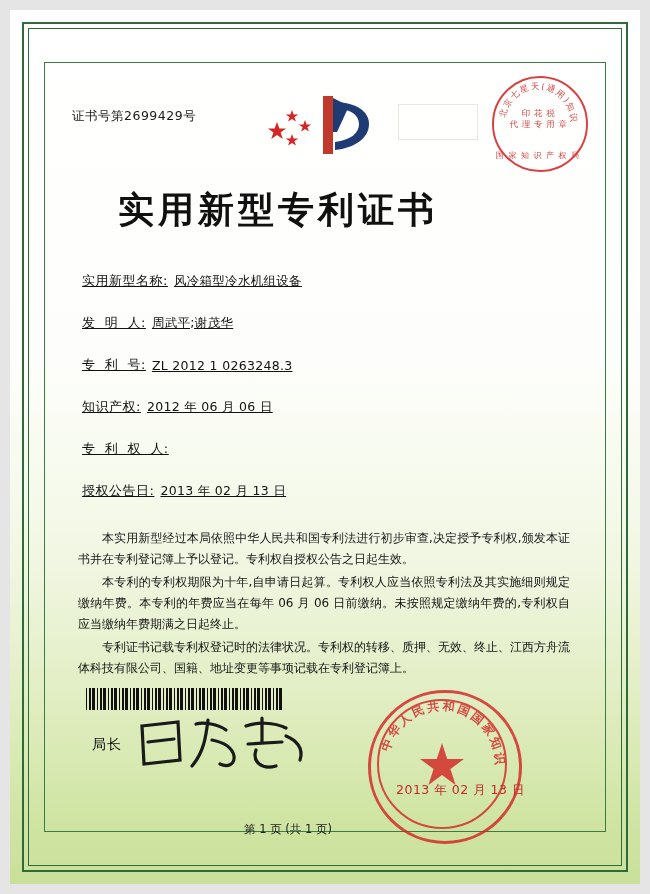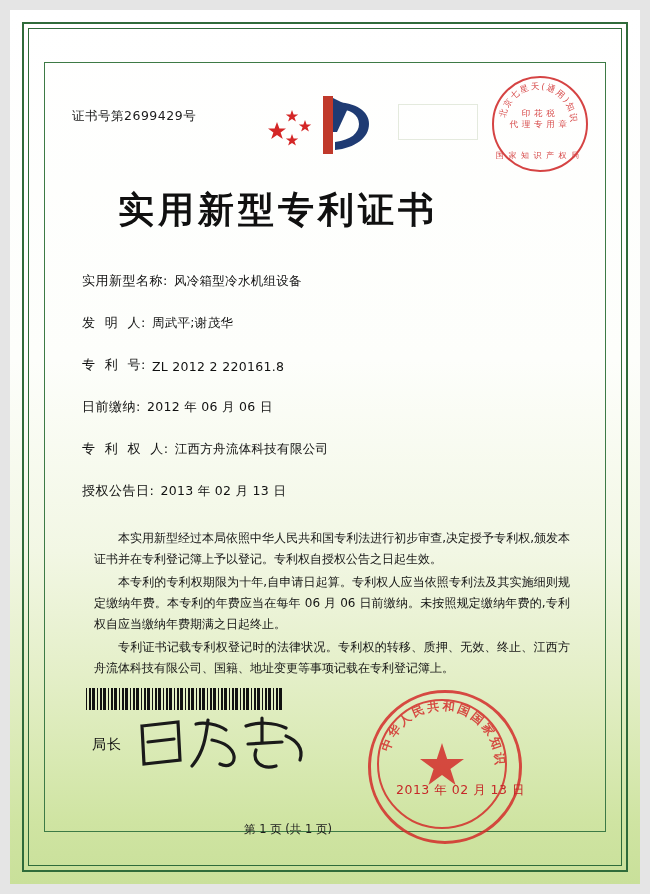--- a/index.html
+++ b/index.html
@@ -135,24 +135,25 @@
 
   
   .fields {
     position: absolute;
     left: 82px;
     top: 272px;
     width: 470px;
   }
   .field-row {
     display: flex;
-    align-items: flex-end;
+    align-items: center;
     margin-bottom: 24px;
     font-size: 13px;
     color: #111;
+    text-decoration: underline;
   }
   .field-label {
     white-space: pre;
     font-size: 13px;
     letter-spacing: 0.5px;
   }
   .field-value {
     margin-left: 6px;
     font-size: 12.5px;
     letter-spacing: 0.3px;
@@ -163,21 +164,21 @@
     position: absolute;
     left: 78px;
     top: 528px;
     width: 492px;
     font-size: 12px;
     line-height: 21px;
     color: #151515;
     text-align: justify;
   }
   .body-text p {
-    margin: 0 0 2px 16px;
+    margin: 0 0 2px 0;
     text-indent: 24px;
   }
 
   
   .barcode {
     position: absolute;
     left: 86px;
     top: 688px;
     width: 196px;
     height: 22px;
@@ -291,29 +292,28 @@
     <div class="field-row">
       <span class="field-label">实用新型名称:</span>
       <span class="field-value">风冷箱型冷水机组设备</span>
     </div>
     <div class="field-row">
       <span class="field-label">发  明  人:</span>
       <span class="field-value">周武平;谢茂华</span>
     </div>
     <div class="field-row">
       <span class="field-label">专  利  号:</span>
-      <span class="field-value">ZL 2012 2 220161.8</span>
-    </div>
-    <div class="field-row">
-      <span class="field-label">日前缴纳:</span>
+      <span class="field-value">ZL 2012 1 0263248.3</span>
+    </div>
+    <div class="field-row">
+      <span class="field-label">知识产权:</span>
       <span class="field-value">2012 年 06 月 06 日</span>
     </div>
     <div class="field-row">
       <span class="field-label">专  利  权  人:</span>
-      <span class="field-value">江西方舟流体科技有限公司</span>
     </div>
     <div class="field-row">
       <span class="field-label">授权公告日:</span>
       <span class="field-value">2013 年 02 月 13 日</span>
     </div>
   </div>
 
   <div class="body-text">
     <p>本实用新型经过本局依照中华人民共和国专利法进行初步审查,决定授予专利权,颁发本证书并在专利登记簿上予以登记。专利权自授权公告之日起生效。</p>
     <p>本专利的专利权期限为十年,自申请日起算。专利权人应当依照专利法及其实施细则规定缴纳年费。本专利的年费应当在每年 06 月 06 日前缴纳。未按照规定缴纳年费的,专利权自应当缴纳年费期满之日起终止。</p>

